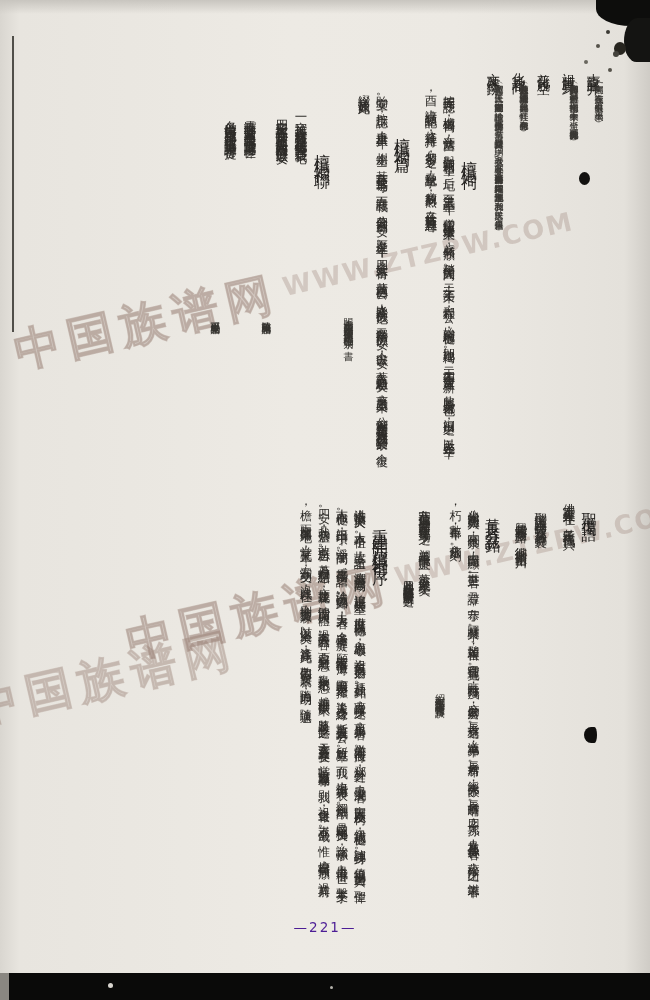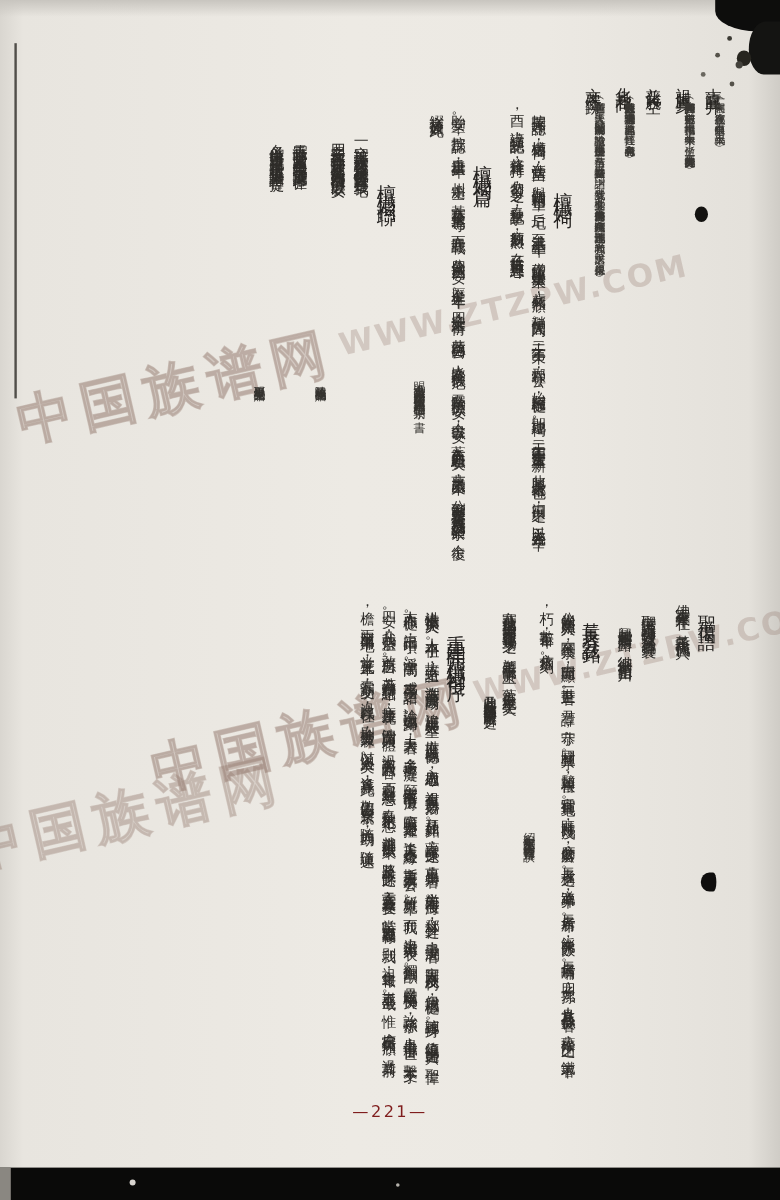--- a/index.html
+++ b/index.html
@@ -66,21 +66,21 @@
   .corner-blob1{position:absolute;right:0;top:0;width:54px;height:26px;background:#0d0d0c;border-radius:0 0 0 65%;}
   .corner-blob2{position:absolute;right:0;top:18px;width:26px;height:44px;background:#141412;border-radius:60% 0 0 55%;}
   .corner-blob3{position:absolute;right:24px;top:42px;width:12px;height:13px;background:#27251f;border-radius:50%;}
   .corner-speck{position:absolute;right:40px;top:30px;width:4px;height:4px;border-radius:50%;background:#3c3a34;
     box-shadow:-10px 14px 0 #55524a, 8px 22px 0 1px #44423c, -22px 30px 0 #6a675f, 2px 38px 0 #55524a;}
   .dot1{position:absolute;left:579px;top:172px;width:11px;height:13px;background:#131210;border-radius:50%;}
   .dot2{position:absolute;left:584px;top:727px;width:13px;height:16px;background:#0f0e0d;border-radius:55% 20% 20% 55%/50%;}
   .left-line{position:absolute;left:12px;top:36px;width:1.5px;height:296px;background:#504e49;}
   .page-number{
     position:absolute;left:50%;transform:translateX(-50%);top:919px;
-    font-size:13.5px;letter-spacing:2px;color:#7f1d1d;
+    font-size:13.5px;letter-spacing:2px;color:#4c1d95;
   }
 </style>
 </head>
 <body>
 
 <div class="paper"></div>
 <div class="paper-top-shade"></div>
 
 <div class="wm" id="wm1">
   <span class="cn">中国族谱网</span>

